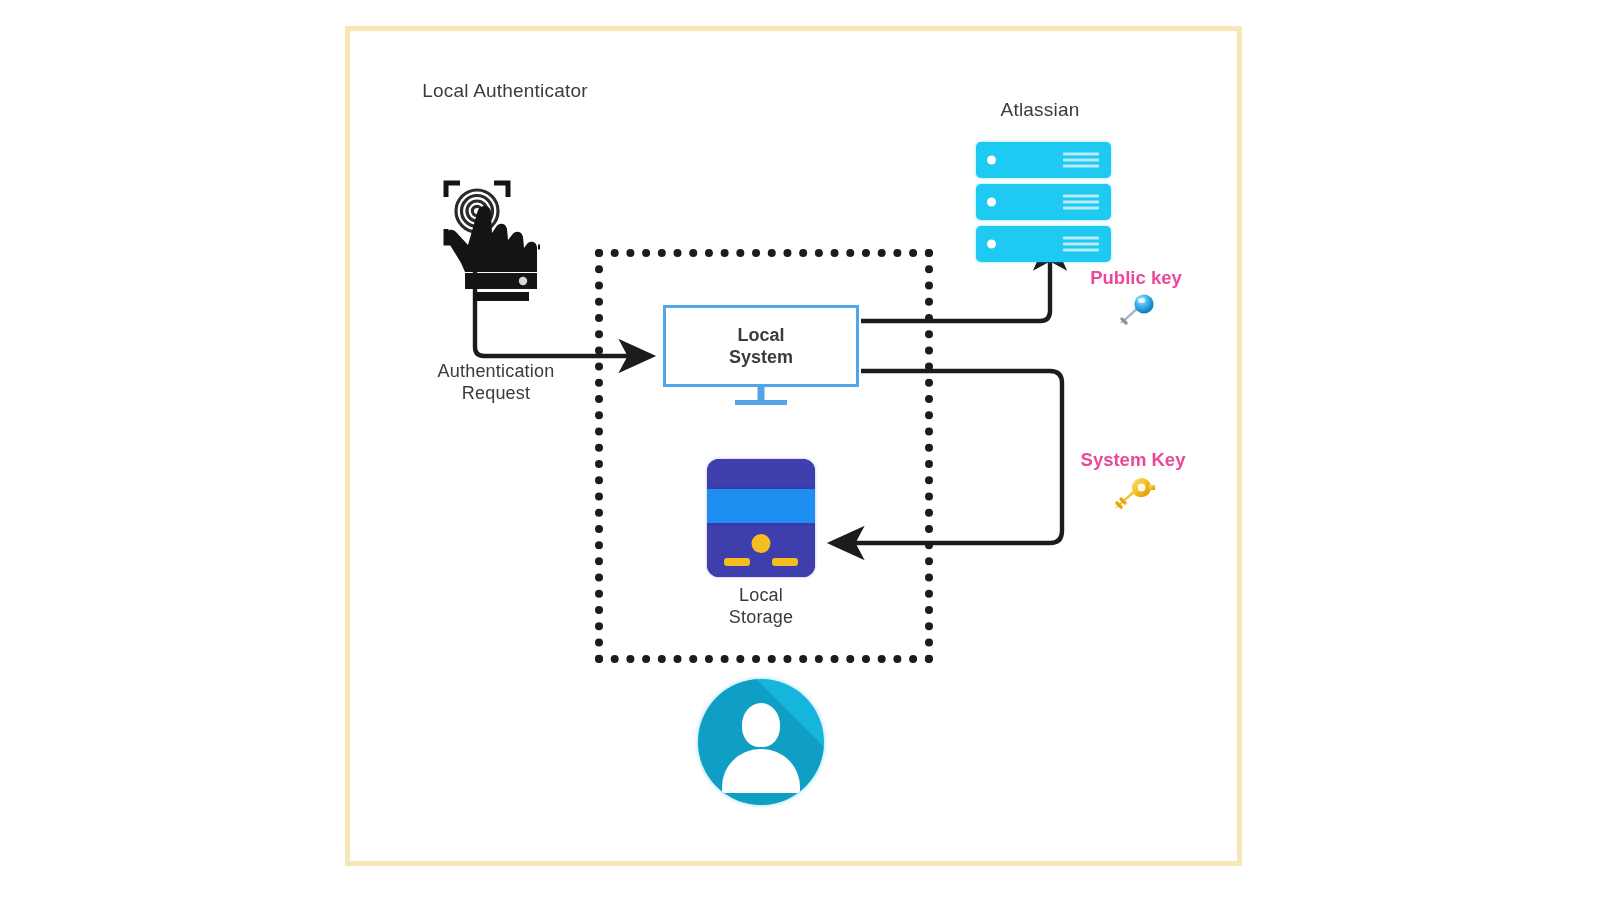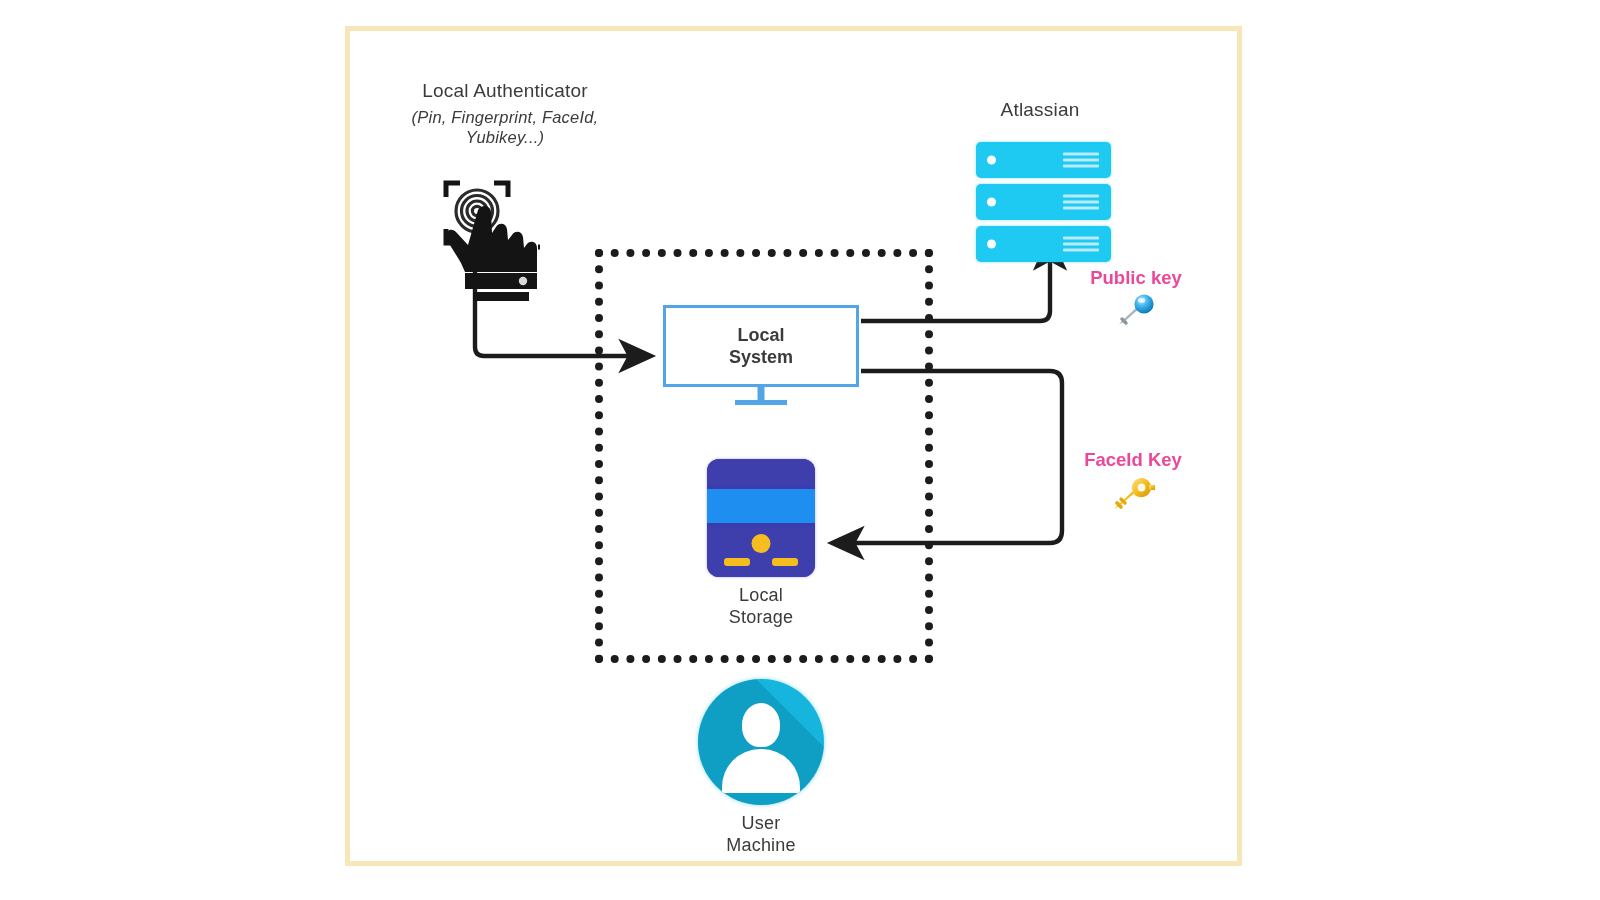--- a/index.html
+++ b/index.html
@@ -368,21 +368,20 @@
 
         <path d="M511,290 L690,290 Q700,290 700,280 L700,208" fill="none" stroke="#1c1c1c" stroke-width="4.4" stroke-linecap="butt" marker-end="url(#arrowhead)"></path>
 
         <path d="M511,340 L700,340 Q712,340 712,352 L712,500 Q712,512 700,512 L483,512" fill="none" stroke="#1c1c1c" stroke-width="4.4" stroke-linecap="butt" marker-end="url(#arrowhead)"></path>
       </svg>
 
       <div id="user-machine-boundary"></div>
 
       <div id="local-authenticator-group">
         <span id="local-authenticator-title" class="lbl lbl-title">Local Authenticator</span>
-        <span id="local-authenticator-sub" class="lbl lbl-sub">(Pin, Fingerprint, FaceId, Yubikey...)</span>
 
         <div id="fingerprint-hand-icon">
           <svg width="110" height="130" viewBox="0 0 110 130" xmlns="http://www.w3.org/2000/svg">
 
             <g fill="none" stroke="#141414" stroke-width="5">
               <path d="M16,26 L16,12 L30,12"></path>
               <path d="M64,12 L78,12 L78,26"></path>
               <path d="M16,58 L16,72 L30,72"></path>
             </g>
 
@@ -471,24 +470,24 @@
         <span id="local-storage-label" class="lbl lbl-mid">Local
 Storage</span>
       </div>
 
       <div id="user-machine-node">
         <div id="user-avatar">
           <span id="user-avatar-shadow"></span>
           <span id="user-avatar-head"></span>
           <span id="user-avatar-body"></span>
         </div>
-        <span id="user-machine-label" class="lbl lbl-mid">User
-Machine</span>
-      </div>
-
+      </div>
+
+      <span class="lbl lbl-mid" style="left:-4px; top:330px; width:300px;">Authentication
+Request</span>
 
       <div id="public-key-callout">
         <span class="key-label">Public key</span>
         <span id="public-key-icon">
           <svg width="46" height="34" viewBox="0 0 46 34" xmlns="http://www.w3.org/2000/svg">
             <defs>
               <radialGradient id="bkeyg" cx="38%" cy="30%" r="70%">
                 <stop offset="0%" stop-color="#bfe9ff"></stop>
                 <stop offset="45%" stop-color="#3fb6ee"></stop>
                 <stop offset="100%" stop-color="#0d79b8"></stop>
@@ -500,21 +499,21 @@
             </defs>
             <path d="M26,12 L10,27 L6,31 L11,29 L28,14 Z" fill="url(#bshaft)"></path>
             <path d="M9,26 L13,30" stroke="#8b979d" stroke-width="3.4" stroke-linecap="round"></path>
             <circle cx="31" cy="11" r="9.6" fill="url(#bkeyg)"></circle>
             <ellipse cx="28.5" cy="7.5" rx="3.6" ry="2.4" fill="#ffffff" opacity="0.75"></ellipse>
           </svg>
         </span>
       </div>
 
       <div id="private-key-callout">
-        <span class="key-label">FaceId Key</span>
+        <span class="key-label">System Key</span>
         <span id="private-key-icon">
           <svg width="50" height="36" viewBox="0 0 50 36" xmlns="http://www.w3.org/2000/svg">
             <defs>
               <linearGradient id="gkeyg" x1="0" y1="0" x2="1" y2="1">
                 <stop offset="0%" stop-color="#ffe08a"></stop>
                 <stop offset="50%" stop-color="#f5bd1f"></stop>
                 <stop offset="100%" stop-color="#d09206"></stop>
               </linearGradient>
             </defs>
             <path d="M27,14 L10,30 L6,34 L11,31 L29,16 Z" fill="url(#gkeyg)"></path>

